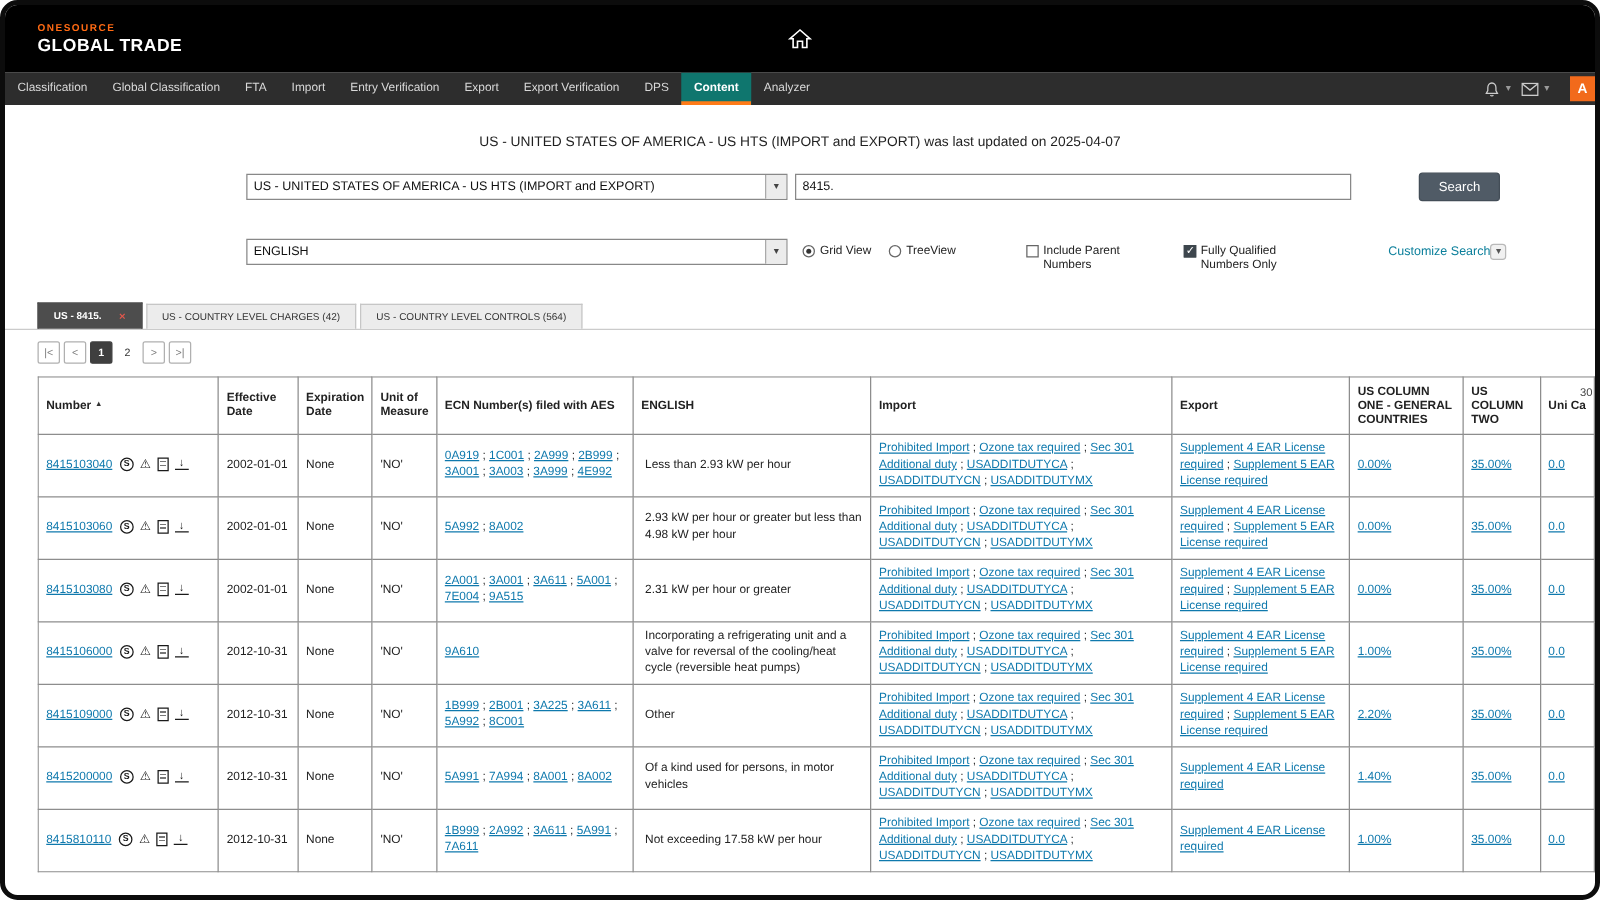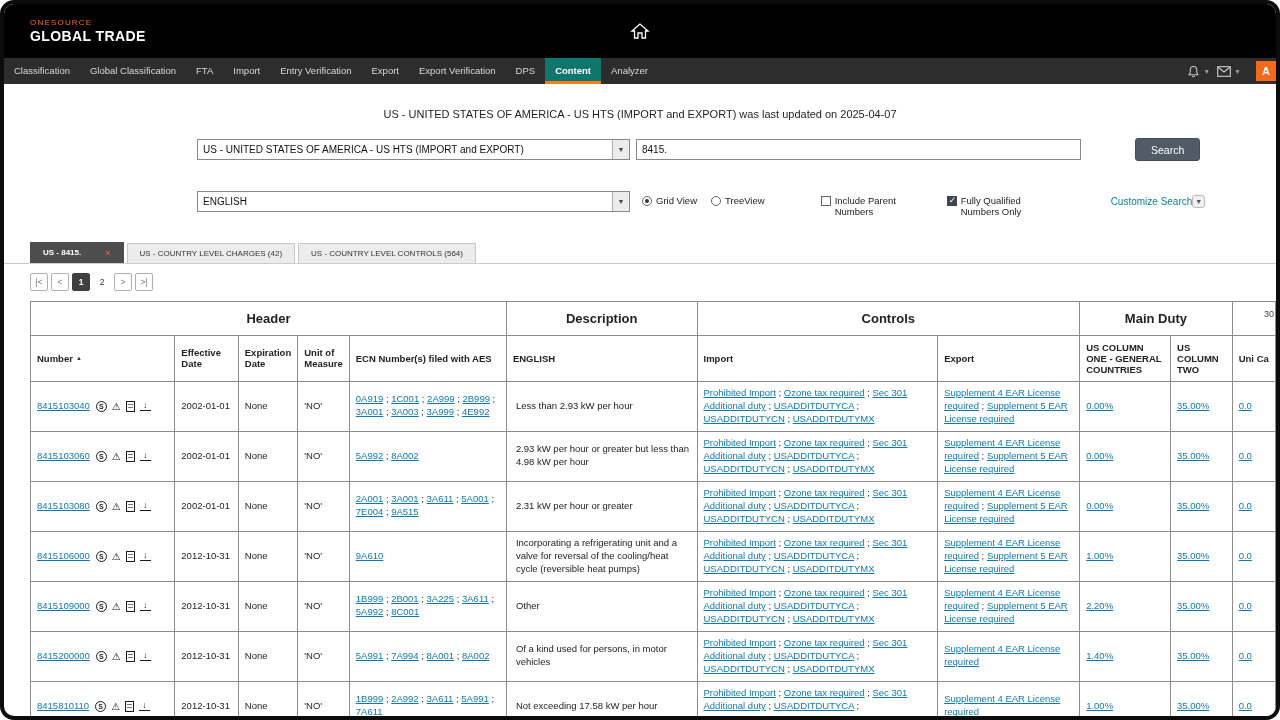--- a/index.html
+++ b/index.html
@@ -1,20 +1,20 @@
 <!DOCTYPE html>
 <html><head>
 <meta charset="utf-8">
 <style>
   *{margin:0;padding:0;box-sizing:border-box}
   html,body{width:1280px;height:720px;overflow:hidden;background:#fff;font-family:"Liberation Sans",sans-serif}
   .frame{position:relative;width:1280px;height:720px;border:4px solid #0c0c0c;border-radius:14px;overflow:hidden;background:#fff}
   
   .topbar{height:54px;background:#000;display:flex;align-items:center;position:relative;padding-left:26px}
-  .brand-one{color:#ff6a13;font-size:8px;font-weight:normal;letter-spacing:1.2px}
+  .brand-one{color:#ff6a13;font-size:8px;font-weight:bold;letter-spacing:1.2px}
   .brand-gt{color:#fff;font-size:14px;font-weight:bold;letter-spacing:.4px;margin-top:1px}
   .home{position:absolute;left:50%;top:50%;transform:translate(-50%,-50%);cursor:pointer;line-height:0}
   
   .navbar{height:26px;background:#2d2d2d;display:flex;align-items:stretch;}
   .nav-items{display:flex}
   .nav-item{color:#d9d9d9;font-size:9.5px;line-height:26px;padding:0 10px;cursor:pointer;white-space:nowrap}
   .nav-item.active{background:#0f766e;color:#fff;font-weight:bold;box-shadow:inset 0 -3px 0 #ff7b17}
   .nav-right{margin-left:auto;display:flex;align-items:center;padding-right:0}
   .nav-ic{line-height:0;cursor:pointer}
   .caret{color:#9a9a9a;font-size:7px;margin:0 7px 0 3px;cursor:pointer}
@@ -37,21 +37,21 @@
   .radio{width:10px;height:10px;border:1px solid #666;border-radius:50%;position:relative;margin-top:1px;cursor:pointer;background:#fff;flex:none}
   .radio.selected::after{content:"";position:absolute;inset:2px;background:#333;border-radius:50%}
   .cb{width:10px;height:10px;border:1px solid #666;background:#fff;position:relative;cursor:pointer;flex:none;margin-top:1px}
   .cb.checked{background:#3d464d;border-color:#3d464d}
   .cb.checked::after{content:"✓";position:absolute;left:1px;top:-2px;color:#fff;font-size:9px}
   .opt-label{line-height:1.2}
   .customize{margin-left:62px;margin-top:4px;display:flex;align-items:center;gap:0;color:#0b7f9b;font-size:10px;cursor:pointer;white-space:nowrap}
   .customize-chev{width:13px;height:13px;border:1px solid #b9b9b9;border-radius:3px;background:#f1f1f1;color:#555;font-size:7px;display:flex;align-items:center;justify-content:center}
   
   .tabstrip{display:flex;gap:3px;margin-top:24px;padding-left:26px;border-bottom:1px solid #cbcbcb;align-items:flex-end}
-  .tab{background:#ececec;border:1px solid #c6c6c6;border-bottom:none;padding:5px 12px;font-size:8px;color:#333;cursor:pointer;display:flex;align-items:center;gap:24px;white-space:nowrap}
+  .tab{background:#ececec;border:1px solid #c6c6c6;border-bottom:none;padding:5px 12px;font-size:8px;color:#333;cursor:pointer;display:flex;align-items:center;gap:14px;white-space:nowrap}
   .tab.active{background:#4d4d4d;border-color:#4d4d4d;color:#fff;font-weight:bold}
   .tab-close{color:#e2574c;font-weight:bold;font-size:9px}
   
   .panel{position:relative}
   .pagination{display:flex;gap:3px;margin:9px 0 0 26px}
   .pg{min-width:18px;height:18px;border:1px solid #b0b0b0;border-radius:2px;background:#fff;color:#777;font-size:8.5px;display:flex;align-items:center;justify-content:center;cursor:pointer;padding:0 3px}
   .pg.active{background:#3f3f3f;border-color:#3f3f3f;color:#fff;font-weight:bold}
   .pg.plain{border:none;color:#333}
   .page-size{position:absolute;right:2px;top:36px;font-size:9px;color:#444}
   
@@ -190,27 +190,20 @@
             <col style="width: 50px;">
             <col style="width: 162px;">
             <col style="width: 196px;">
             <col style="width: 248px;">
             <col style="width: 146px;">
             <col style="width: 92px;">
             <col style="width: 62px;">
             <col style="width: 44px;">
           </colgroup>
           <thead>
-            <tr class="group-row">
-              <th colspan="5">Header</th>
-              <th colspan="1">Description</th>
-              <th colspan="2">Controls</th>
-              <th colspan="2">Main Duty</th>
-              <th colspan="1"></th>
-            </tr>
             <tr class="head-row">
               <th>Number<span class="sort-arrow">▲</span></th>
               <th>Effective Date</th>
               <th>Expiration Date</th>
               <th>Unit of Measure</th>
               <th>ECN Number(s) filed with AES</th>
               <th>ENGLISH</th>
               <th>Import</th>
               <th>Export</th>
               <th>US COLUMN ONE - GENERAL COUNTRIES</th>

